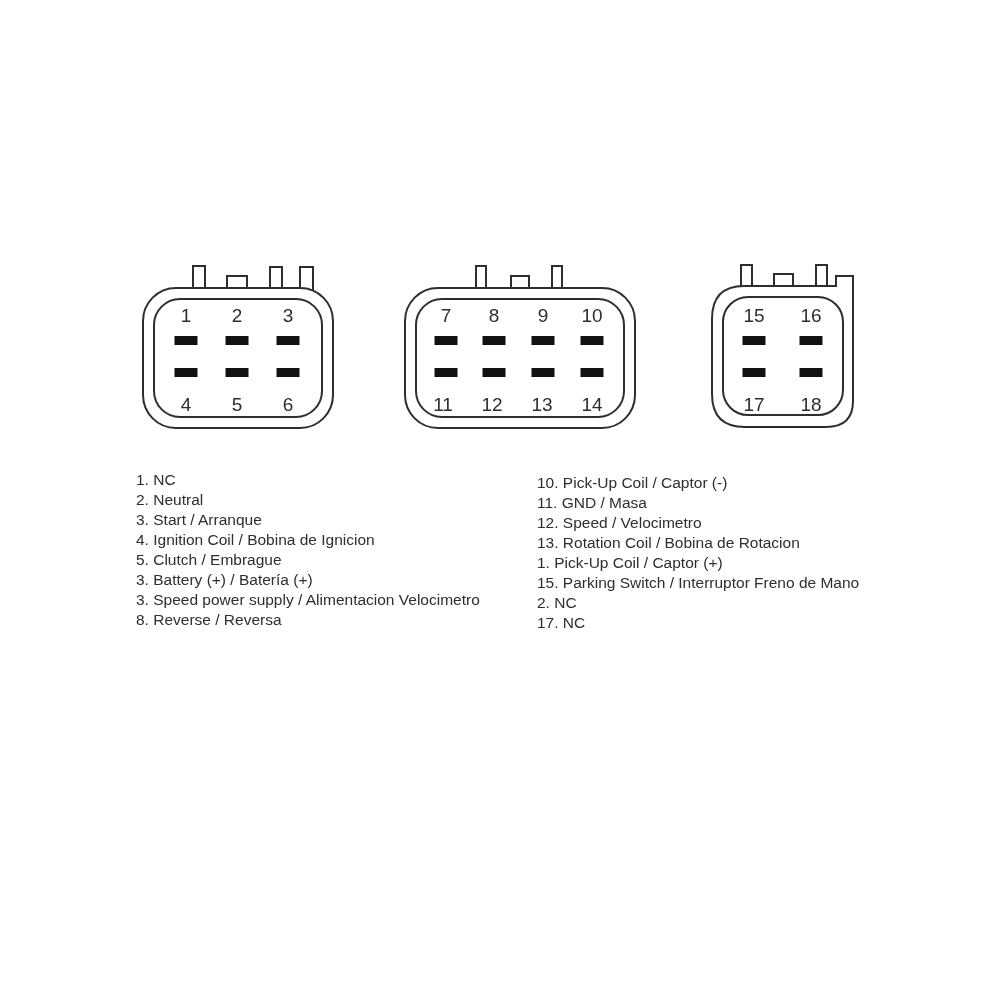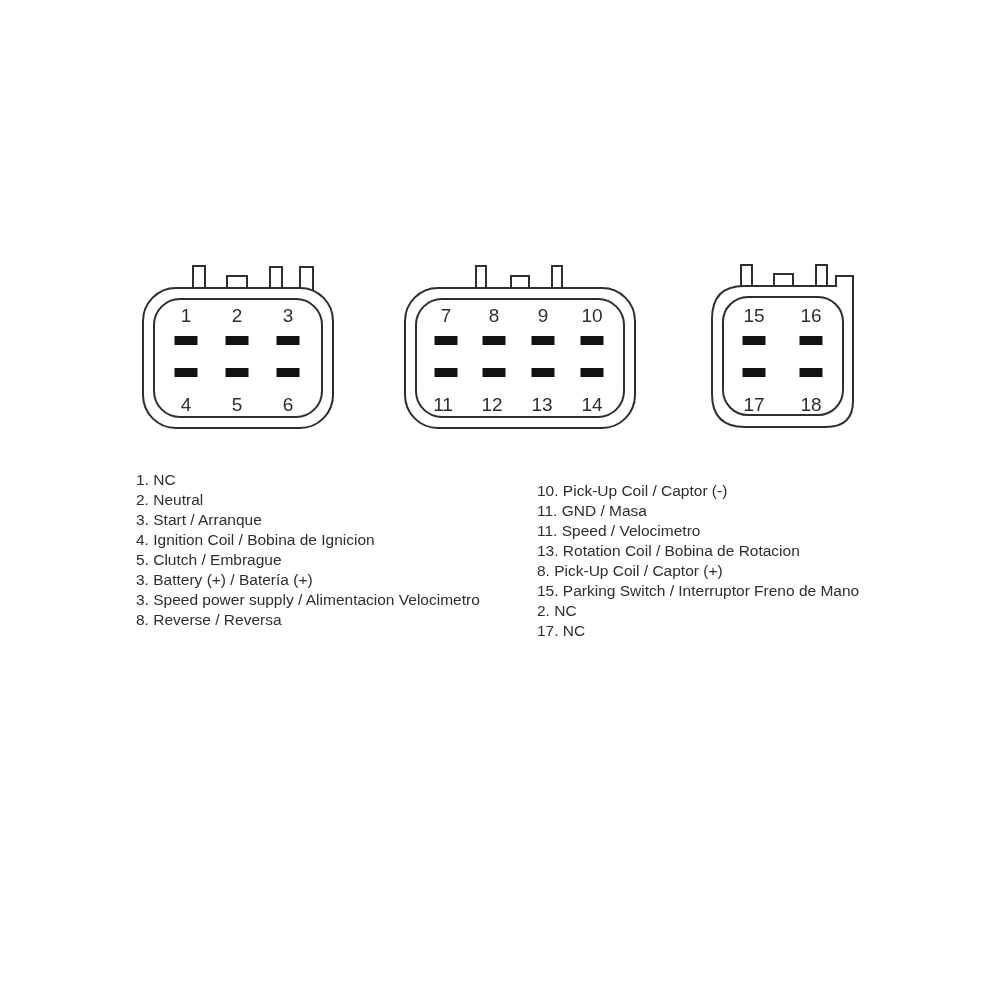--- a/index.html
+++ b/index.html
@@ -45,21 +45,21 @@
     text-anchor: middle;
   }
   .legend-col {
     position: absolute;
     color: #2e2e2e;
     font-size: 15.5px;
     line-height: 20px;
     white-space: nowrap;
   }
   #legend-left  { left: 136px; top: 470px; }
-  #legend-right { left: 537px; top: 473px; margin-top: 8px; }
+  #legend-right { left: 537px; top: 473px; }
   .legend-line { height: 20px; }
 </style>
 </head>
 <body>
 
 <svg id="diagram-svg" width="1000" height="460" viewBox="0 0 1000 460" xmlns="http://www.w3.org/2000/svg">
 
   <g>
     <rect class="tab" x="193" y="266" width="12" height="23"></rect>
     <rect class="tab" x="227" y="276" width="20" height="13"></rect>
@@ -135,19 +135,19 @@
   <div class="legend-line">4. Ignition Coil / Bobina de Ignicion</div>
   <div class="legend-line">5. Clutch / Embrague</div>
   <div class="legend-line">3. Battery (+) / Batería (+)</div>
   <div class="legend-line">3. Speed power supply / Alimentacion Velocimetro</div>
   <div class="legend-line">8. Reverse / Reversa</div>
 </div>
 
 <div id="legend-right" class="legend-col">
   <div class="legend-line">10. Pick-Up Coil / Captor (-)</div>
   <div class="legend-line">11. GND / Masa</div>
-  <div class="legend-line">11. Speed / Velocimetro</div>
+  <div class="legend-line">12. Speed / Velocimetro</div>
   <div class="legend-line">13. Rotation Coil / Bobina de Rotacion</div>
-  <div class="legend-line">8. Pick-Up Coil / Captor (+)</div>
+  <div class="legend-line">1. Pick-Up Coil / Captor (+)</div>
   <div class="legend-line">15. Parking Switch / Interruptor Freno de Mano</div>
   <div class="legend-line">2. NC</div>
   <div class="legend-line">17. NC</div>
 </div>
 
 </body></html>

